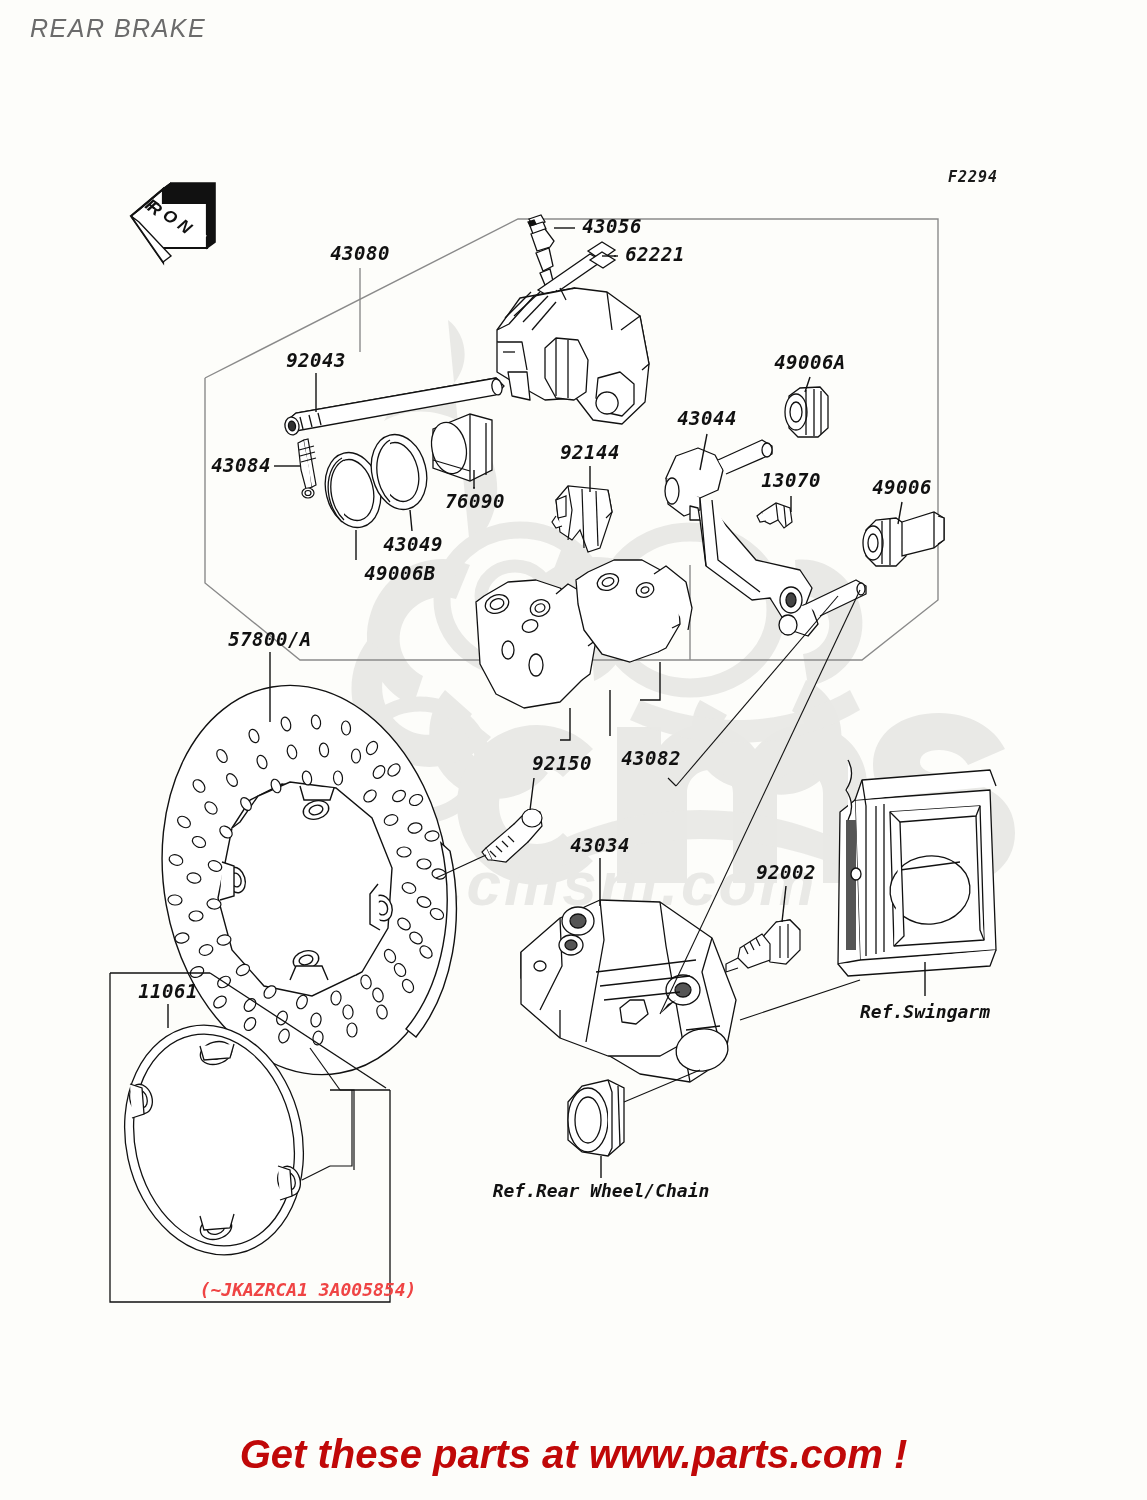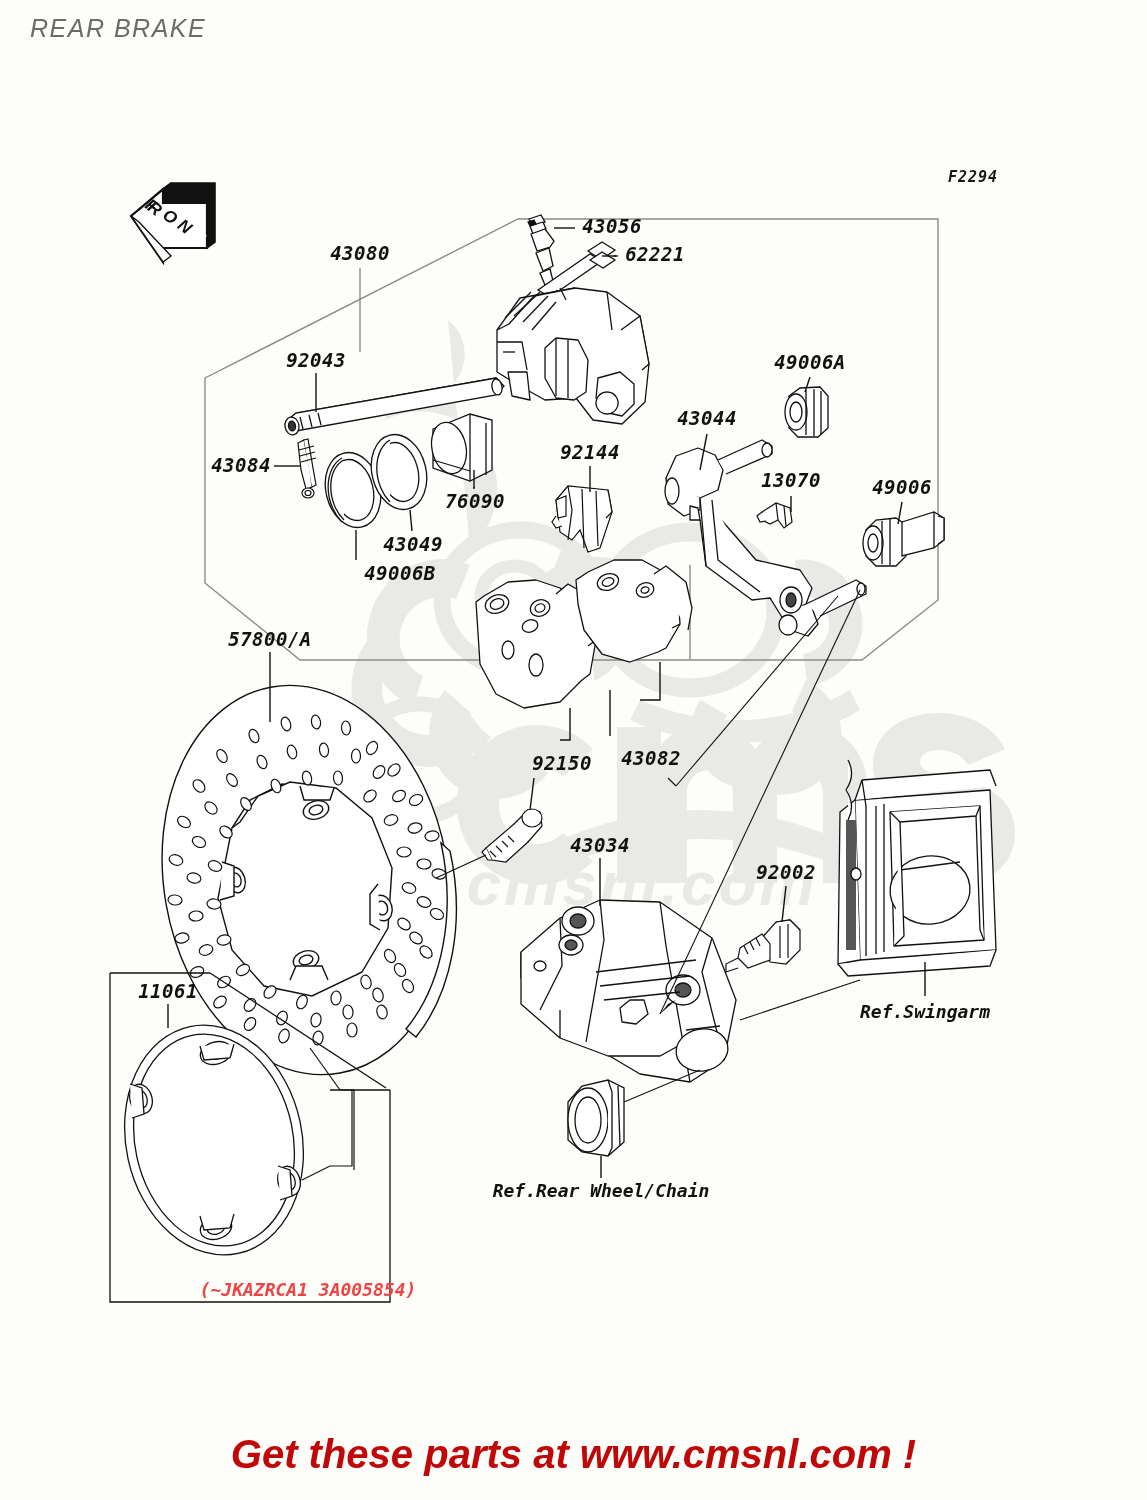--- a/index.html
+++ b/index.html
@@ -582,15 +582,15 @@
     <div class="cal-label" style="left:600px; top:845px;">43034</div>
     <div class="cal-label" style="left:786px; top:872px;text-align:center;">92002</div>
     <div class="cal-label" style="left:168px; top:991px;">11061</div>
 
     <div class="ref-label" style="left:925px; top:1011px;">Ref.Swingarm</div>
     <div class="ref-label" style="left:601px; top:1190px;">Ref.Rear Wheel/Chain</div>
 
     <div class="note-label" style="left:267px; top:1289px;">(~JKAZRCA1 3A005854)</div>
   </div>
 
-  <div id="footer-banner">Get these parts at www.cmsnl.com !</div>
+  <div id="footer-banner">Get these parts at www.parts.com !</div>
 
 </div>
 
 </body></html>

